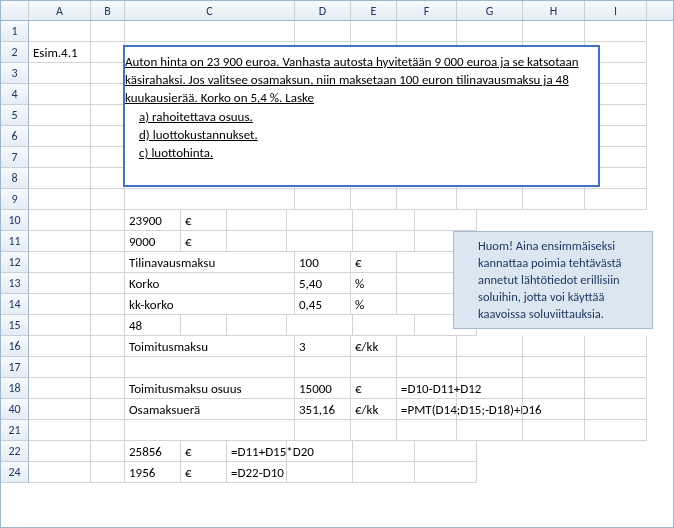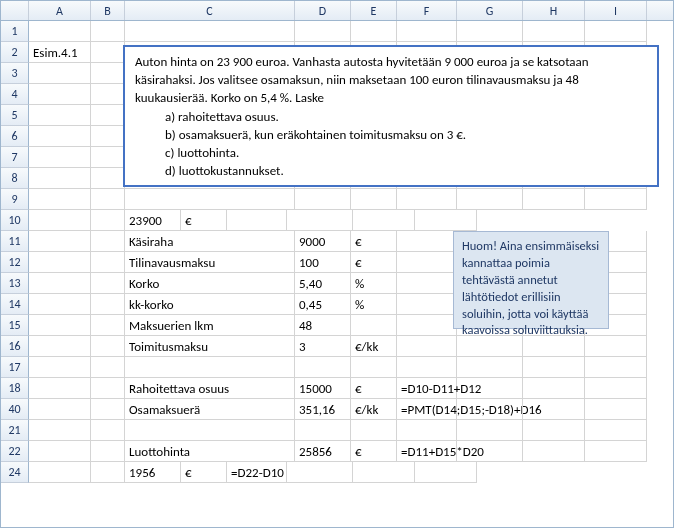--- a/index.html
+++ b/index.html
@@ -75,39 +75,40 @@
   .wF { width: 60px; }
   .wG { width: 66px; }
   .wH { width: 62px; }
   .wI { width: 62px; }
   .bold { font-weight: normal; }
   .right { text-align: left; }
   .problem-box {
     position: absolute;
     left: 122px;
     top: 24px;
-    width: 536px;
+    width: 477px;
     height: 142px;
     border: 2.5px solid #4472c4;
     background: #fff;
-    padding: 6px 10px;
+    padding: 6px 0;
     font-size: 13px;
     line-height: 1.4;
     z-index: 10;
-  }
-  .problem-box .optlist { margin-left: 30px; }
+    text-decoration: underline;
+  }
+  .problem-box .optlist { margin-left: 14px; }
   .hint-box {
     position: absolute;
     left: 452px;
     top: 210px;
-    width: 156px;
+    width: 200px;
     height: 98px;
     background: #dce6f1;
     border: 1px solid #a6b9d4;
-    padding: 6px 8px;
+    padding: 6px 24px;
     font-size: 12.5px;
     line-height: 1.35;
     z-index: 10;
     color: #1f3864;
   }
 </style>
 </head>
 <body>
 
 <div class="sheet">
@@ -120,23 +121,22 @@
       <div class="colh wE">E</div>
       <div class="colh wF">F</div>
       <div class="colh wG">G</div>
       <div class="colh wH">H</div>
       <div class="colh wI">I</div>
     </div>
   <div class="grid" id="grid">
     <div class="problem-box">
       <div>Auton hinta on 23 900 euroa. Vanhasta autosta hyvitetään 9 000 euroa ja se katsotaan käsirahaksi. Jos valitsee osamaksun, niin maksetaan 100 euron tilinavausmaksu ja 48 kuukausierää. Korko on 5,4 %. Laske</div>
       <div class="optlist">a)   rahoitettava osuus.</div>
-      <div class="optlist">b)   osamaksuerä, kun eräkohtainen toimitusmaksu on 3 €.</div>
+      <div class="optlist">d)   luottokustannukset.</div>
       <div class="optlist">c)   luottohinta.</div>
-      <div class="optlist">d)   luottokustannukset.</div>
     </div>
     <div class="hint-box">
       <span>Huom! Aina ensimmäiseksi kannattaa poimia tehtävästä annetut lähtötiedot erillisiin soluihin, jotta voi käyttää kaavoissa soluviittauksia.</span>
     </div>
   <div class="row">
         <div class="rowh">1</div>
         <div class="cell wA"></div>
         <div class="cell wB"></div>
         <div class="cell wC"></div>
         <div class="cell wD"></div>
@@ -250,21 +250,20 @@
         <div class="cell wE">€</div>
         <div class="cell wF"></div>
         <div class="cell wG"></div>
         <div class="cell wH"></div>
         <div class="cell wI"></div>
       </div>
       <div class="row">
         <div class="rowh">11</div>
         <div class="cell wA"></div>
         <div class="cell wB"></div>
-        <div class="cell wC">Käsiraha</div>
         <div class="cell wD right">9000</div>
         <div class="cell wE">€</div>
         <div class="cell wF"></div>
         <div class="cell wG"></div>
         <div class="cell wH"></div>
         <div class="cell wI"></div>
       </div>
       <div class="row">
         <div class="rowh">12</div>
         <div class="cell wA"></div>
@@ -298,21 +297,20 @@
         <div class="cell wE">%</div>
         <div class="cell wF"></div>
         <div class="cell wG"></div>
         <div class="cell wH"></div>
         <div class="cell wI"></div>
       </div>
       <div class="row">
         <div class="rowh">15</div>
         <div class="cell wA"></div>
         <div class="cell wB"></div>
-        <div class="cell wC">Maksuerien lkm</div>
         <div class="cell wD right">48</div>
         <div class="cell wE"></div>
         <div class="cell wF"></div>
         <div class="cell wG"></div>
         <div class="cell wH"></div>
         <div class="cell wI"></div>
       </div>
       <div class="row">
         <div class="rowh">16</div>
         <div class="cell wA"></div>
@@ -334,21 +332,21 @@
         <div class="cell wE"></div>
         <div class="cell wF"></div>
         <div class="cell wG"></div>
         <div class="cell wH"></div>
         <div class="cell wI"></div>
       </div>
       <div class="row">
         <div class="rowh">18</div>
         <div class="cell wA"></div>
         <div class="cell wB"></div>
-        <div class="cell wC">Rahoitettava osuus</div>
+        <div class="cell wC">Toimitusmaksu osuus</div>
         <div class="cell wD right">15000</div>
         <div class="cell wE">€</div>
         <div class="cell wF">=D10-D11+D12</div>
         <div class="cell wG"></div>
         <div class="cell wH"></div>
         <div class="cell wI"></div>
       </div>
       <div class="row">
         <div class="rowh">40</div>
         <div class="cell wA"></div>
@@ -370,21 +368,20 @@
         <div class="cell wE"></div>
         <div class="cell wF"></div>
         <div class="cell wG"></div>
         <div class="cell wH"></div>
         <div class="cell wI"></div>
       </div>
       <div class="row">
         <div class="rowh">22</div>
         <div class="cell wA"></div>
         <div class="cell wB"></div>
-        <div class="cell wC">Luottohinta</div>
         <div class="cell wD right">25856</div>
         <div class="cell wE">€</div>
         <div class="cell wF">=D11+D15*D20</div>
         <div class="cell wG"></div>
         <div class="cell wH"></div>
         <div class="cell wI"></div>
       </div>
       <div class="row">
         <div class="rowh">24</div>
         <div class="cell wA"></div>

